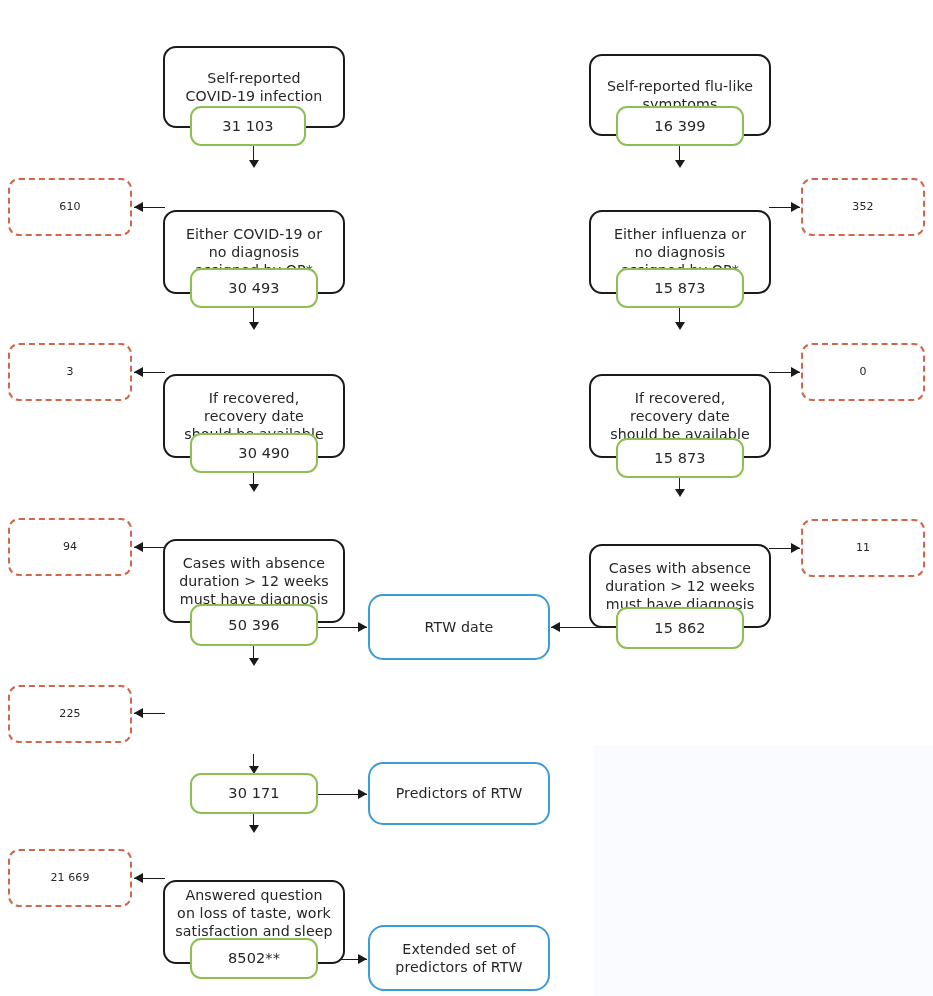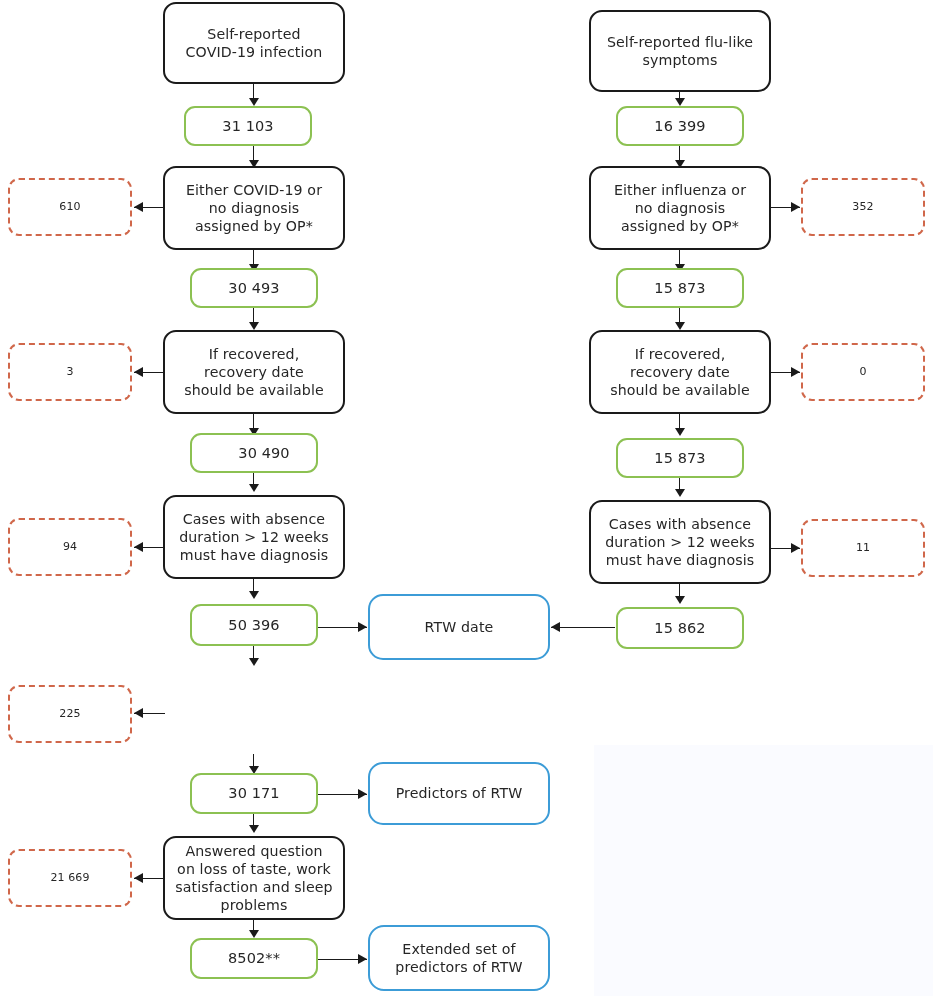--- a/index.html
+++ b/index.html
@@ -38,20 +38,21 @@
   .node-label {
     display: block;
     width: 100%;
     padding: 0 6px;
     box-sizing: border-box;
     white-space: pre-line;
   }
   .stage {
     border: 2.2px solid #1a1a1a;
     font-size: 14.2px;
+    margin-top: 44px;
   }
   .count {
     border: 2.2px solid #8cc152;
     font-size: 14.5px;
     border-radius: 11px;
   }
   .excluded {
     border: 2.2px dashed #d0674a;
     font-size: 11px;
     border-radius: 11px;
@@ -110,21 +111,21 @@
 
   <div class="faint-panel" style="left:594px; top:745px; width:339px; height:251px;"></div>
 
   <div class="node stage" style="left:163px; top:2px; width:182px; height:82px;">
     <span class="node-label">Self-reported
 COVID-19 infection</span>
   </div>
   <div class="vline" style="left:253px; top:84px; height:20px;"></div>
   <div class="arrow-down" style="left:249px; top:98px;"></div>
 
-  <div class="node count" style="left:184px; top:106px; width:128px; height:40px;">
+  <div class="node count" style="left:190px; top:106px; width:116px; height:40px;">
     <span class="node-label">31 103</span>
   </div>
   <div class="vline" style="left:253px; top:146px; height:20px;"></div>
   <div class="arrow-down" style="left:249px; top:160px;"></div>
 
   <div class="node stage" style="left:163px; top:166px; width:182px; height:84px;">
     <span class="node-label">Either COVID-19 or
 no diagnosis
 assigned by OP*</span>
   </div>

